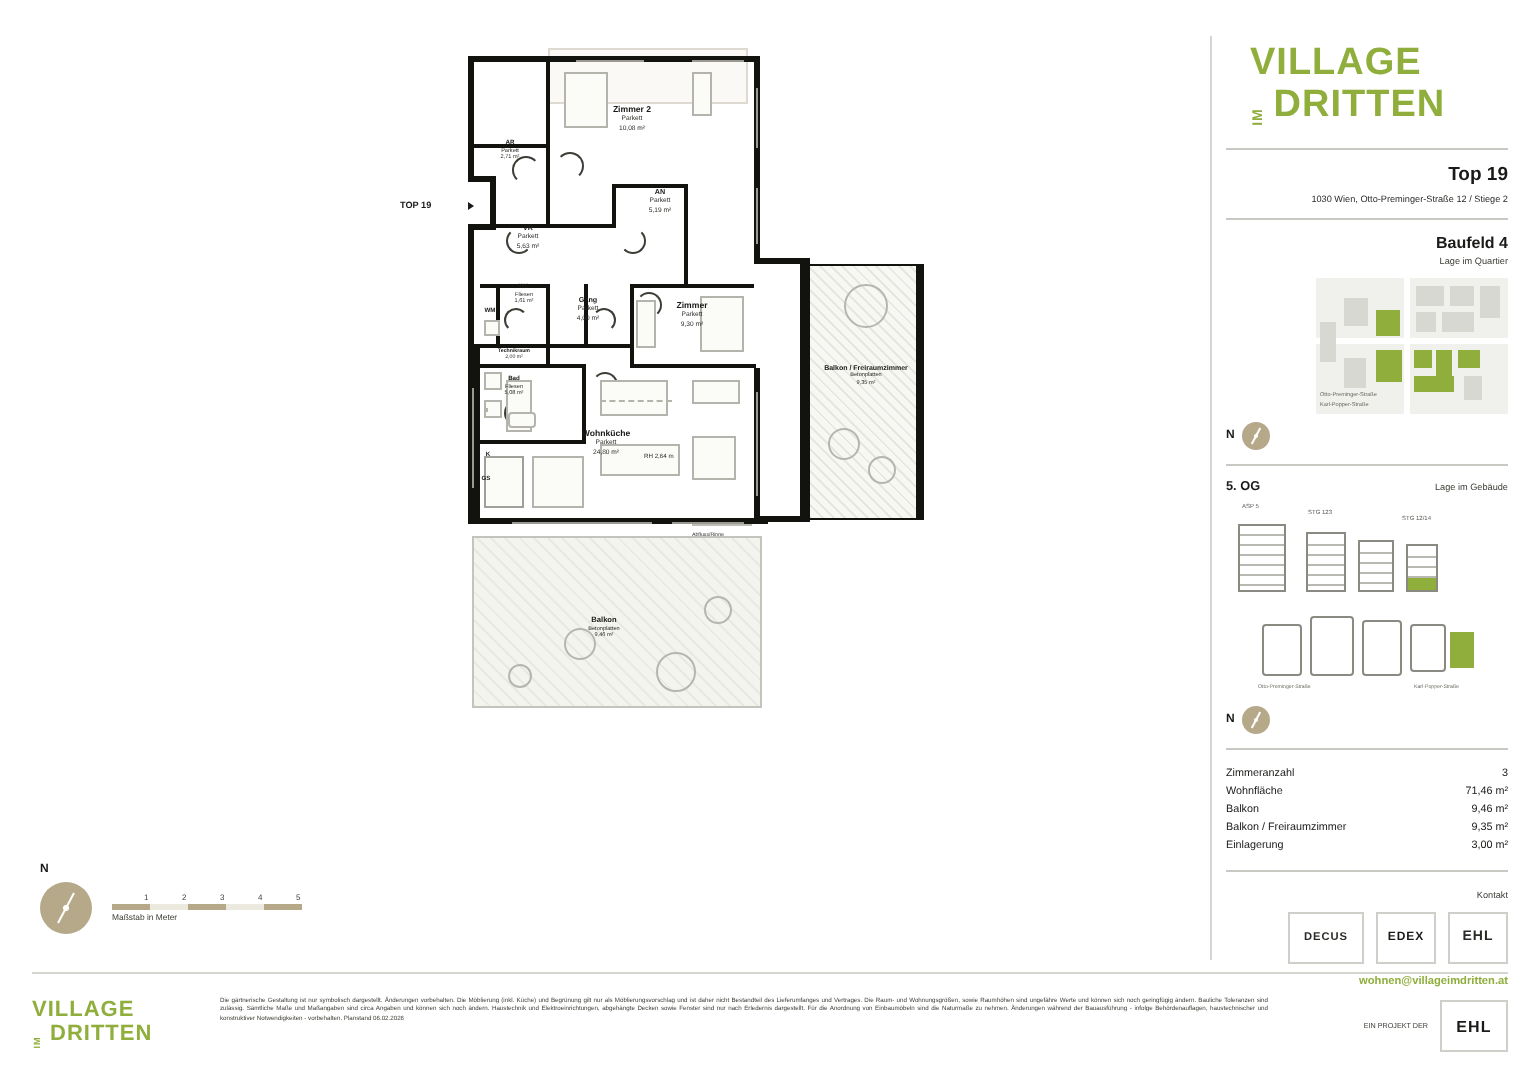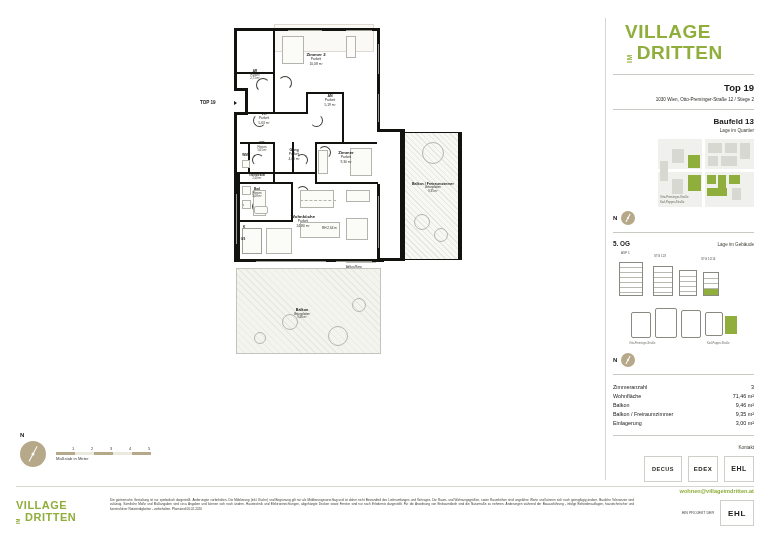--- a/index.html
+++ b/index.html
@@ -180,21 +180,21 @@
     <div style="height:56px;"></div>
     <div class="hr"></div>
 
     <div class="panel-sec">
       <div class="panel-title">Top 19</div>
       <div class="panel-sub">1030 Wien, Otto-Preminger-Straße 12 / Stiege 2</div>
     </div>
     <div class="hr"></div>
 
     <div class="panel-sec">
-      <div class="panel-h">Baufeld 13</div>
+      <div class="panel-h">Baufeld 4</div>
       <div class="panel-h2">Lage im Quartier</div>
 
       <div class="quartier" style="margin:6px 0 0 auto;">
         <div class="q-road" style="left:0; top:30px; width:96px; height:3px;"></div>
         <div class="q-road" style="left:44px; top:0; width:3px; height:68px;"></div>
         <div class="q-block" style="left:50px; top:4px; width:14px; height:10px;"></div>
         <div class="q-block" style="left:67px; top:4px; width:12px; height:10px;"></div>
         <div class="q-block" style="left:82px; top:4px; width:10px; height:16px;"></div>
         <div class="q-block" style="left:50px; top:17px; width:10px; height:10px;"></div>
         <div class="q-block" style="left:63px; top:17px; width:16px; height:10px;"></div>

